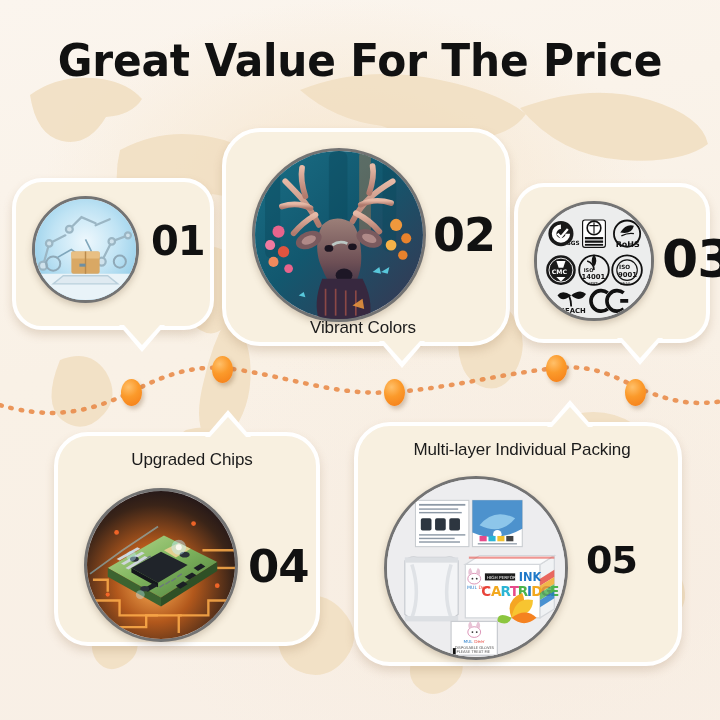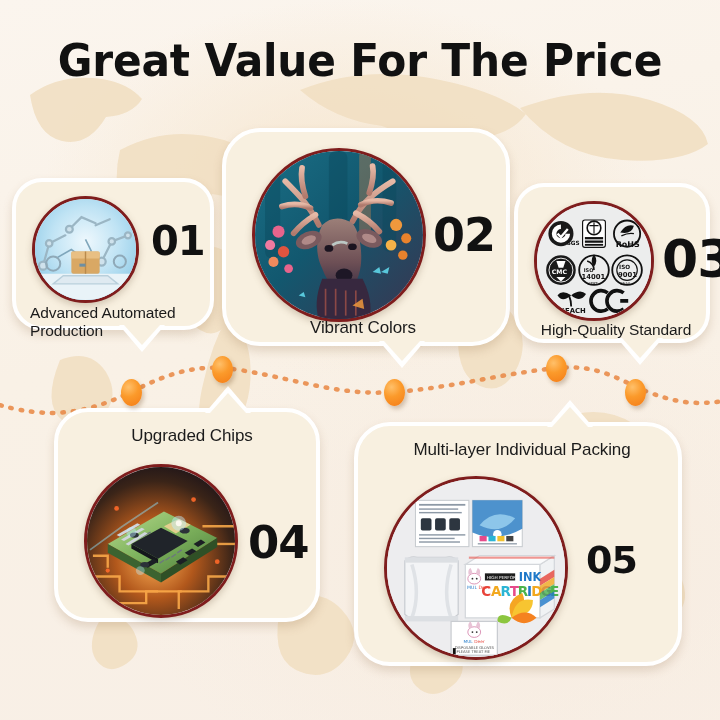--- a/index.html
+++ b/index.html
@@ -68,21 +68,21 @@
     letter-spacing:-0.1px;
   }
   .card-num{
     position:absolute;
     font-family:"DejaVu Sans","Liberation Sans",sans-serif;
     font-weight:bold;color:#111;letter-spacing:-1px;
   }
   .thumb{
     position:absolute;border-radius:50%;overflow:hidden;
     background:#e9e9ec;
-    border:3px solid #7f1d1d;
+    border:3px solid #737373;
     box-shadow:0 3px 7px rgba(120,95,70,.30);
   }
   .thumb svg{display:block;width:100%;height:100%;}
 
   
   #card-01{left:12px;top:178px;width:202px;height:152px;text-decoration:underline;}
   #card-01 .tail{left:108px;}  #card-01 .tail-outline{left:103px;}
   #card-01 .thumb{left:16px;top:14px;width:101px;height:101px;}
   #card-01 .card-num{left:135px;top:36px;font-size:40px;}
   #card-01 .card-label{left:14px;top:122px;width:180px;}
@@ -92,21 +92,21 @@
   #card-02 .thumb{left:26px;top:16px;width:168px;height:168px;}
   #card-02 .card-num{left:207px;top:76px;font-size:46px;}
   #card-02 .card-label{left:32px;top:186px;width:210px;text-align:center;font-size:17px;}
 
   #card-03{left:514px;top:183px;width:196px;height:160px;}
   #card-03 .tail{left:104px;}  #card-03 .tail-outline{left:99px;}
   #card-03 .thumb{left:16px;top:14px;width:114px;height:114px;}
   #card-03 .card-num{left:144px;top:42px;font-size:52px;}
   #card-03 .card-label{left:8px;top:134px;width:180px;text-align:center;}
 
-  #card-04{left:54px;top:408px;width:266px;height:214px;border-radius:34px;text-decoration:underline;}
+  #card-04{left:54px;top:432px;width:266px;height:214px;border-radius:34px;text-decoration:underline;}
   #card-04 .tail{left:152px;}  #card-04 .tail-outline{left:147px;}
   #card-04 .thumb{left:26px;top:52px;width:148px;height:148px;}
   #card-04 .card-num{left:190px;top:104px;font-size:45px;}
   #card-04 .card-label{left:14px;top:14px;width:240px;text-align:center;font-size:17px;}
 
   #card-05{left:354px;top:422px;width:328px;height:244px;border-radius:36px;}
   #card-05 .tail{left:194px;}  #card-05 .tail-outline{left:189px;}
   #card-05 .thumb{left:26px;top:50px;width:178px;height:178px;}
   #card-05 .card-num{left:228px;top:112px;font-size:38px;}
   #card-05 .card-label{left:8px;top:14px;width:312px;text-align:center;font-size:17px;}
@@ -184,21 +184,20 @@
       <rect x="36" y="52" width="28" height="22" rx="2" fill="#d9a864"></rect>
       <rect x="36" y="52" width="28" height="7" rx="1" fill="#e8bf83"></rect>
       <path d="M50 52 v22" stroke="#b98a4c" stroke-width="1.4"></path>
       <path d="M18 84 L82 84 L72 76 L28 76 Z" fill="#dfeaf1" stroke="#b9cfdb" stroke-width="1.4"></path>
       <circle cx="18" cy="64" r="7" fill="none" stroke="#8fa9b8" stroke-width="2"></circle>
       <circle cx="84" cy="62" r="6" fill="none" stroke="#8fa9b8" stroke-width="2"></circle>
       <rect x="44" y="64" width="6" height="3" fill="#6d8fa3"></rect>
     </svg>
   </div>
   <div class="card-num">01</div>
-  <div class="card-label">Advanced Automated Production</div>
 </div>
 
 <div class="card tail-down" id="card-02">
   <div class="tail-outline"></div>
   <div class="tail"></div>
   <div class="thumb">
     <svg viewBox="0 0 100 100">
       <defs>
         <linearGradient id="g2bg" x1="0" y1="0" x2="1" y2="1">
           <stop offset="0%" stop-color="#1a6f86"></stop>
@@ -341,21 +340,20 @@
         <text x="20" y="96" font-family="DejaVu Sans, sans-serif" font-size="6" font-weight="bold" fill="#111">REACH</text>
       </g>
       <g fill="none" stroke="#111" stroke-width="3.2">
         <path d="M62 78 a9 9 0 1 0 0 14"></path>
         <path d="M76 78 a9 9 0 1 0 0 14"></path>
         <path d="M73 85 h7"></path>
       </g>
     </svg>
   </div>
   <div class="card-num">03</div>
-  <div class="card-label">High-Quality Standard</div>
 </div>
 
 <div class="card tail-up" id="card-04">
   <div class="tail-outline"></div>
   <div class="tail"></div>
   <div class="card-label">Upgraded Chips</div>
   <div class="thumb">
     <svg viewBox="0 0 100 100">
       <defs>
         <radialGradient id="g4bg" cx="46%" cy="62%" r="70%">

